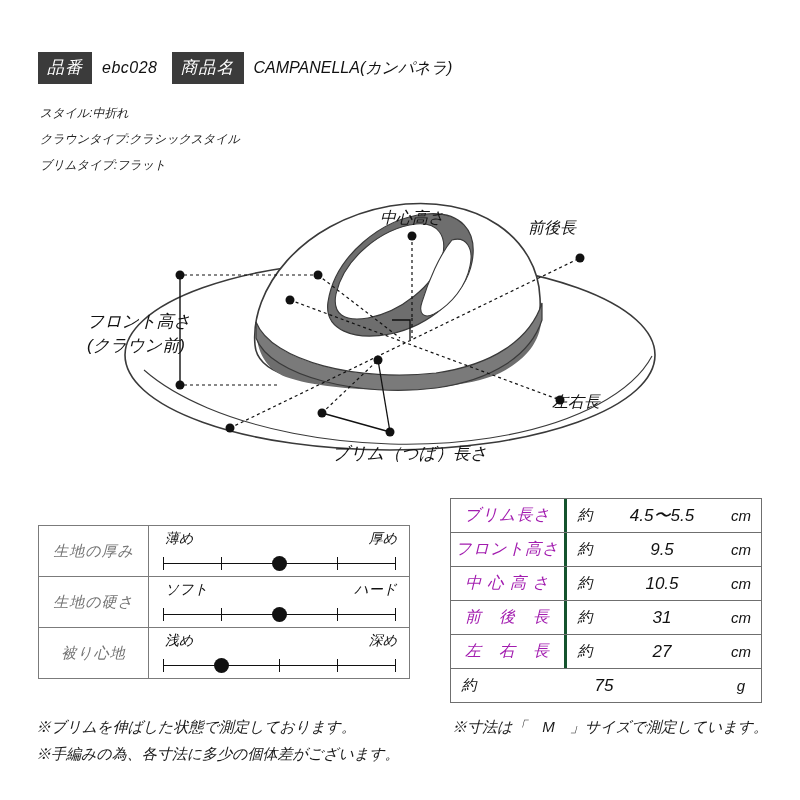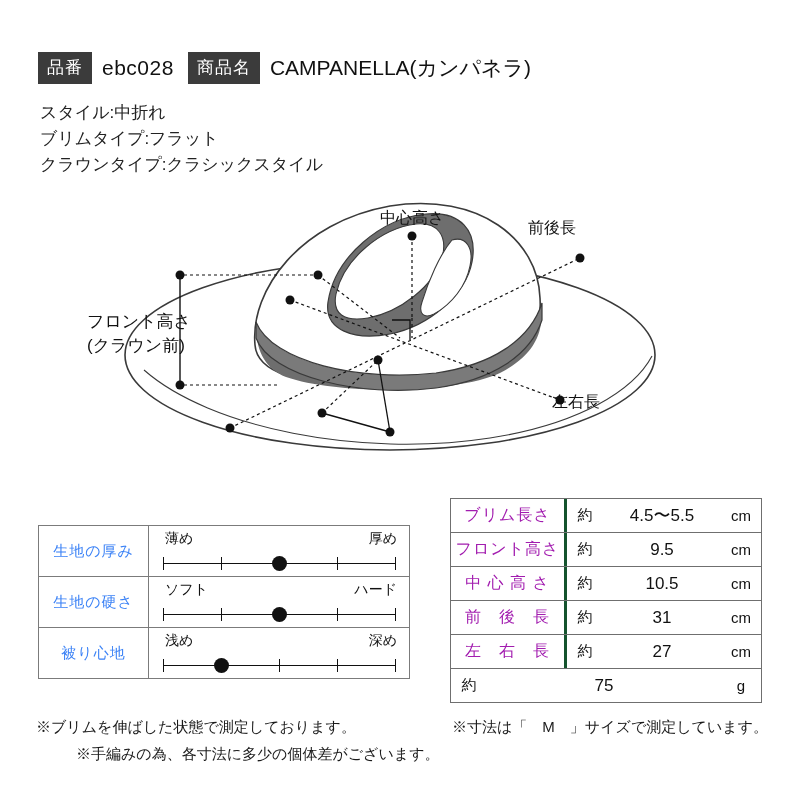--- a/index.html
+++ b/index.html
@@ -14,20 +14,21 @@
     color: #1a1a1a;
     position: relative;
     overflow: hidden;
   }
   .page {
     position: relative;
     width: 800px;
     height: 800px;
     box-sizing: border-box;
     padding: 0;
+    font-style: italic;
   }
 
   
   .header-row {
     position: absolute;
     left: 38px;
     top: 52px;
     display: flex;
     align-items: stretch;
     height: 32px;
@@ -35,34 +36,34 @@
   .hdr-label {
     background: #3b3b3b;
     color: #ffffff;
     font-size: 17px;
     line-height: 32px;
     padding: 0 9px;
     letter-spacing: 1px;
     white-space: nowrap;
   }
   .hdr-value {
-    font-size: 21px;
+    font-size: 16px;
     line-height: 32px;
     padding: 0 14px 0 10px;
     white-space: nowrap;
     color: #111;
   }
   .hdr-value.code { letter-spacing: 0.5px; }
 
   
   .spec-lines {
     position: absolute;
     left: 40px;
     top: 100px;
-    font-size: 17px;
+    font-size: 12px;
     line-height: 26px;
     color: #222;
   }
   .spec-lines div { white-space: nowrap; }
 
   
   .diagram {
     position: absolute;
     left: 60px;
     top: 170px;
@@ -102,21 +103,21 @@
   .slider-row:last-child { border-bottom: none; }
   .slider-name {
     width: 110px;
     background: #ffffff;
     border-right: 1px solid #7b7b7b;
     display: flex;
     align-items: center;
     justify-content: center;
     font-size: 15px;
     letter-spacing: 1px;
-    color: #3b82f6;
+    color: #737373;
     box-sizing: border-box;
   }
   .slider-track-wrap {
     position: relative;
     flex: 1;
   }
   .slider-end-left, .slider-end-right {
     position: absolute;
     top: 4px;
     font-size: 14px;
@@ -209,39 +210,39 @@
   }
 
   
   .note {
     position: absolute;
     font-size: 15px;
     color: #1a1a1a;
     white-space: nowrap;
   }
   .note-l1 { left: 36px; top: 718px; }
-  .note-l2 { left: 36px; top: 745px; margin-left: 40px; }
+  .note-l2 { left: 36px; top: 745px; }
   .note-r1 { left: 452px; top: 718px; }
 </style>
 </head>
 <body>
 
 <div class="page">
 
   <div class="header-row">
     <span class="hdr-label">品番</span>
     <span class="hdr-value code">ebc028</span>
     <span class="hdr-label">商品名</span>
     <span class="hdr-value">CAMPANELLA(カンパネラ)</span>
   </div>
 
   <div class="spec-lines">
     <div>スタイル:中折れ</div>
+    <div>クラウンタイプ:クラシックスタイル</div>
     <div>ブリムタイプ:フラット</div>
-    <div>クラウンタイプ:クラシックスタイル</div>
   </div>
 
   <div class="diagram">
     <svg width="680" height="310" viewBox="0 0 680 310">
 
       <ellipse cx="330" cy="185" rx="265" ry="95" fill="#ffffff" stroke="#3a3a3a" stroke-width="1.6"></ellipse>
 
       <path d="M195 175
                C 190 120, 240 52, 330 36
                C 420 22, 478 70, 480 128
@@ -324,20 +325,21 @@
       </g>
     </svg>
 
     <span class="diag-label lbl-center">中心高さ</span>
     <span class="diag-label lbl-zengo">前後長</span>
     <span class="diag-label lbl-sayu">左右長</span>
     <div class="diag-label big lbl-fronthigh">
       <div>フロント高さ</div>
       <div>(クラウン前)</div>
     </div>
+    <span class="diag-label big lbl-brim">ブリム（つば）長さ</span>
   </div>
 
   <div class="slider-box">
 
     <div class="slider-row">
       <div class="slider-name">生地の厚み</div>
       <div class="slider-track-wrap">
         <span class="slider-end-left">薄め</span>
         <span class="slider-end-right">厚め</span>
         <div class="scale">

